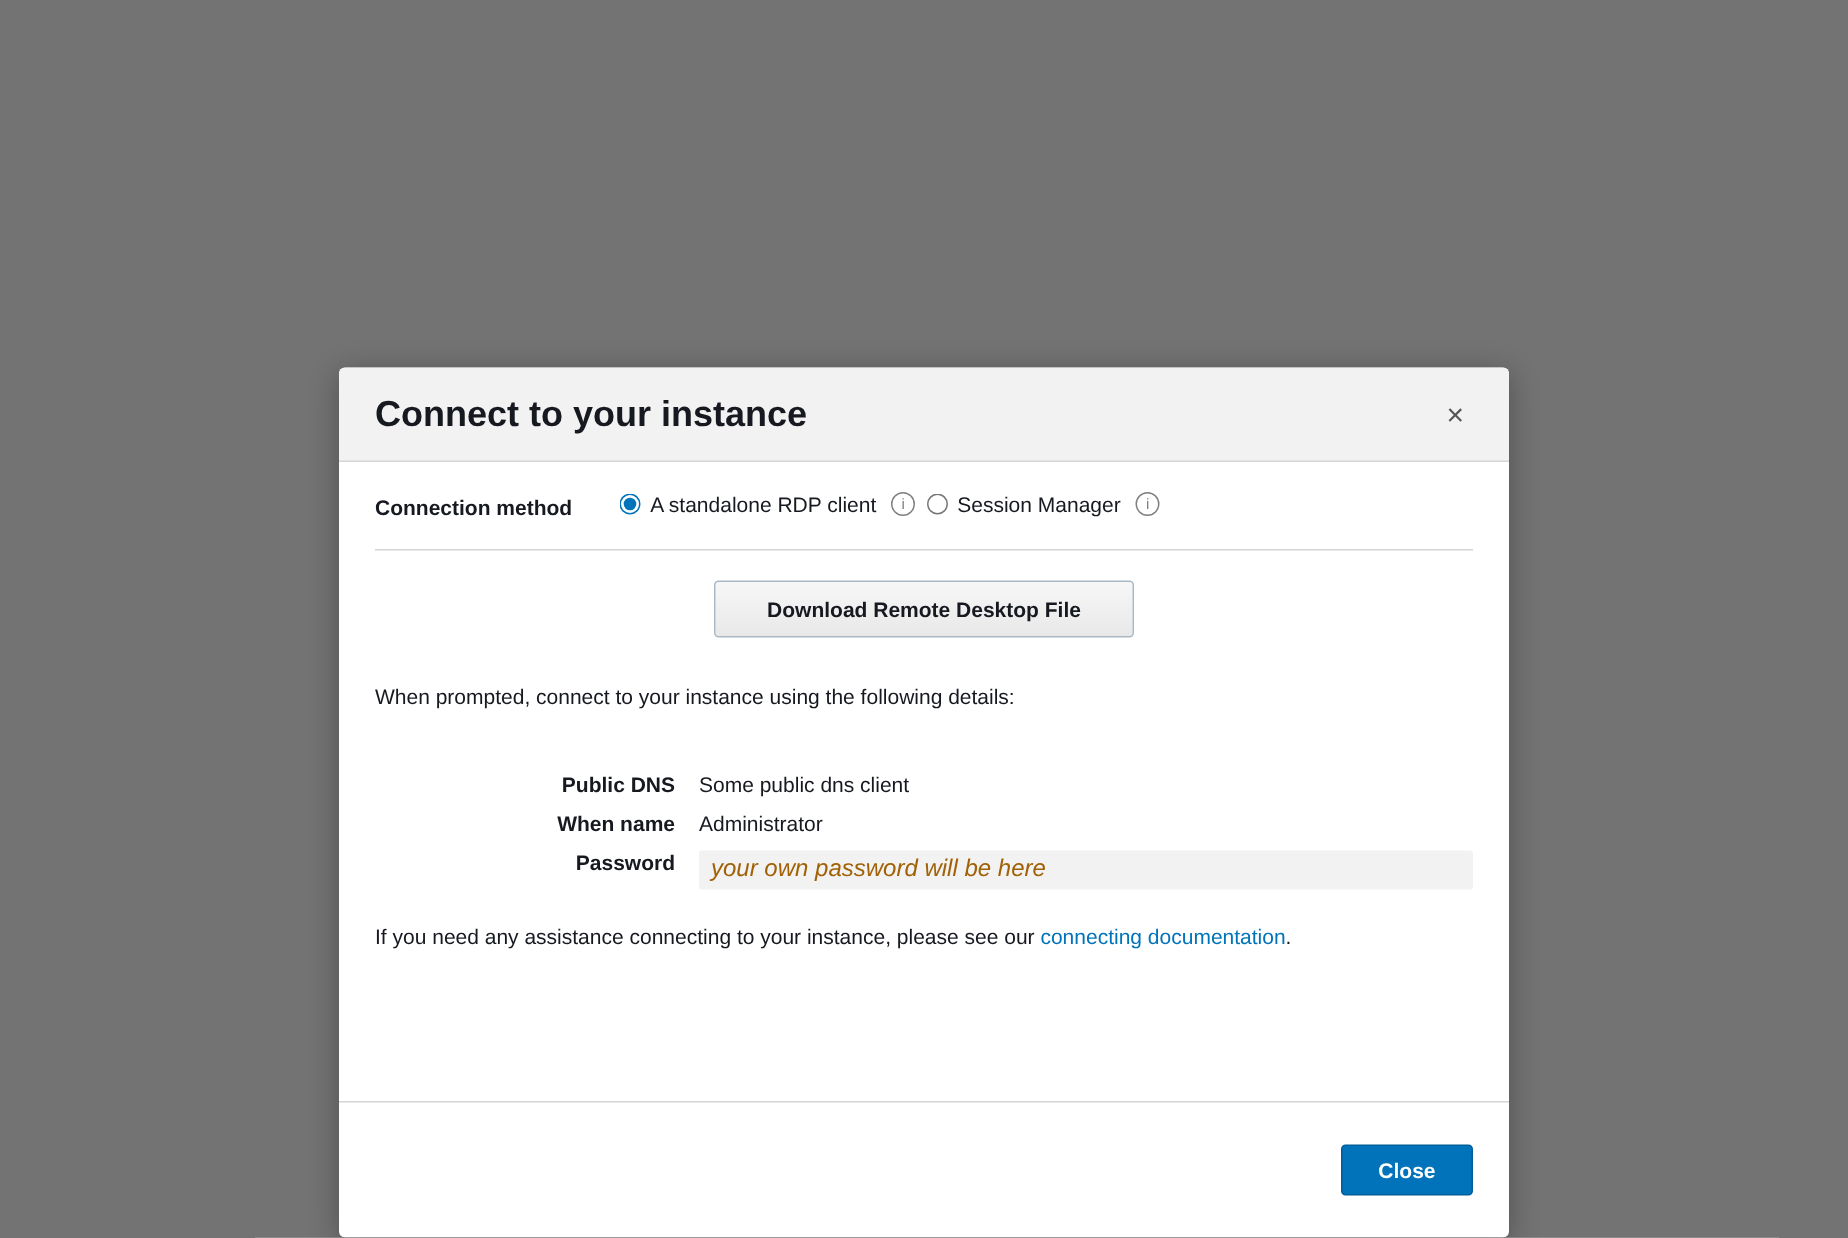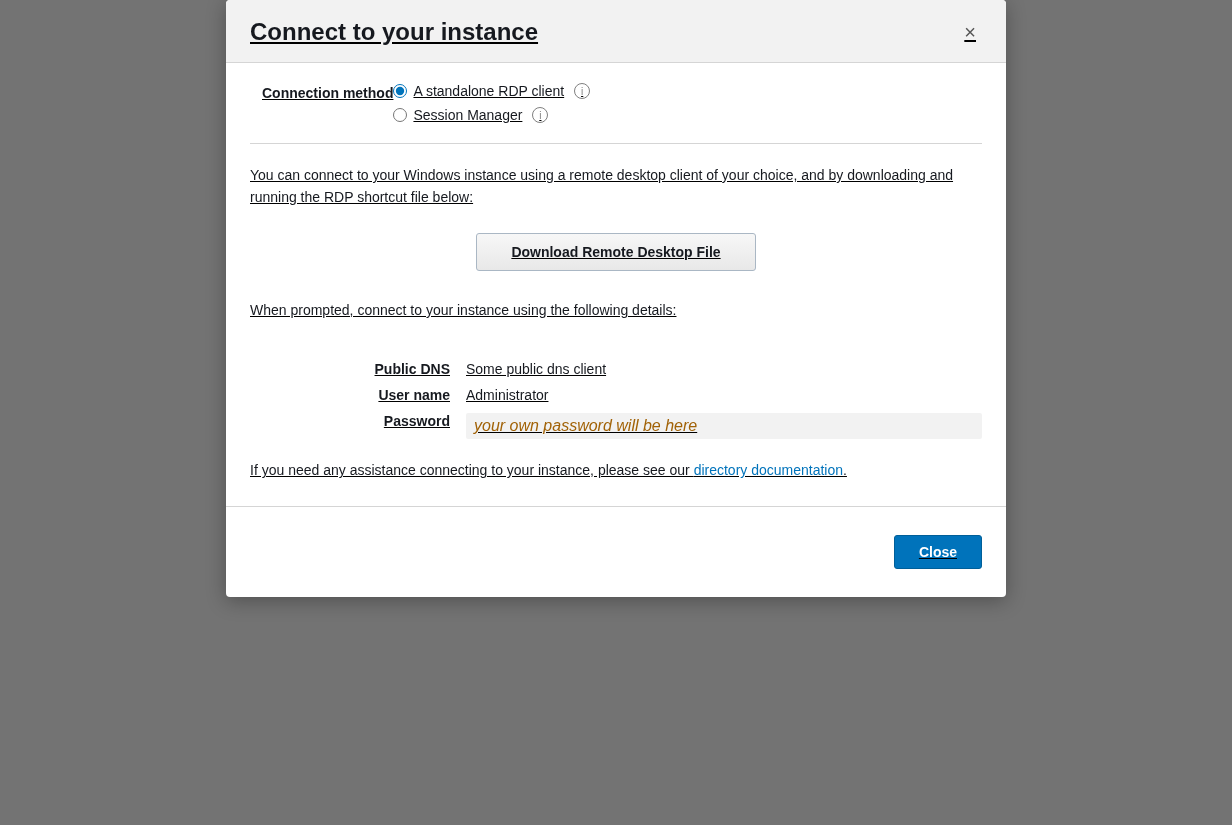--- a/index.html
+++ b/index.html
@@ -16,23 +16,22 @@
       min-height: 100vh;
       font-family: "Amazon Ember", "Helvetica Neue", Helvetica, Arial, sans-serif;
       font-size: 14px;
     }
 
     .dialog-overlay {
       width: 1232px;
       height: 825px;
       display: flex;
       justify-content: center;
-      align-items: flex-start;
+      align-items: flex-end;
       background: rgba(0,0,0,0.4);
-      text-decoration: underline;
     }
 
     .dialog {
       background: #ffffff;
       border-radius: 4px;
       box-shadow: 0 4px 20px rgba(0,0,0,0.3);
       width: 780px;
       min-height: 580px;
       display: flex;
       flex-direction: column;
@@ -65,35 +64,35 @@
     }
 
     .dialog-body {
       padding: 20px 24px 20px 24px;
       flex: 1;
     }
 
     .connection-method-row {
       display: flex;
       align-items: flex-start;
+      gap: 32px;
       margin-bottom: 20px;
-      margin-left: 12px;
     }
 
     .connection-method-label {
       font-weight: 700;
       font-size: 14px;
       color: #16191f;
       white-space: nowrap;
       padding-top: 2px;
     }
 
     .radio-group {
       display: flex;
-      flex-direction: column;
+      flex-direction: row;
       gap: 8px;
     }
 
     .radio-option {
       display: flex;
       align-items: center;
       gap: 6px;
       cursor: pointer;
     }
 
@@ -249,41 +248,40 @@
           <label class="radio-option">
             <input type="radio" name="connection-method" style="">
             <span class="radio-label">Session Manager</span>
             <span class="info-icon">i</span>
           </label>
         </div>
       </div>
 
       <hr class="divider">
 
-      <p class="description-text">You can connect to your Windows instance using a remote desktop client of your choice, and by downloading and running the RDP shortcut file below:</p>
 
       <div class="download-btn-wrapper">
         <button class="download-btn">Download Remote Desktop File</button>
       </div>
 
       <p class="prompt-text">When prompted, connect to your instance using the following details:</p>
 
       <div class="details-grid">
         <span class="detail-label">Public DNS</span>
         <span class="detail-value">Some public dns client</span>
 
-        <span class="detail-label">User name</span>
+        <span class="detail-label">When name</span>
         <span class="detail-value">Administrator</span>
 
         <span class="detail-label">Password</span>
         <span class="detail-value password-field">your own password will be here</span>
       </div>
 
       <p class="footer-text">
-        <span>If you need any assistance connecting to your instance, please see our </span><a href="#" class="link">directory documentation</a><span>.</span>
+        <span>If you need any assistance connecting to your instance, please see our </span><a href="#" class="link">connecting documentation</a><span>.</span>
       </p>
     </div>
 
     <div class="dialog-footer">
       <button class="close-action-btn">Close</button>
     </div>
 
   </div>
 </div>
 

